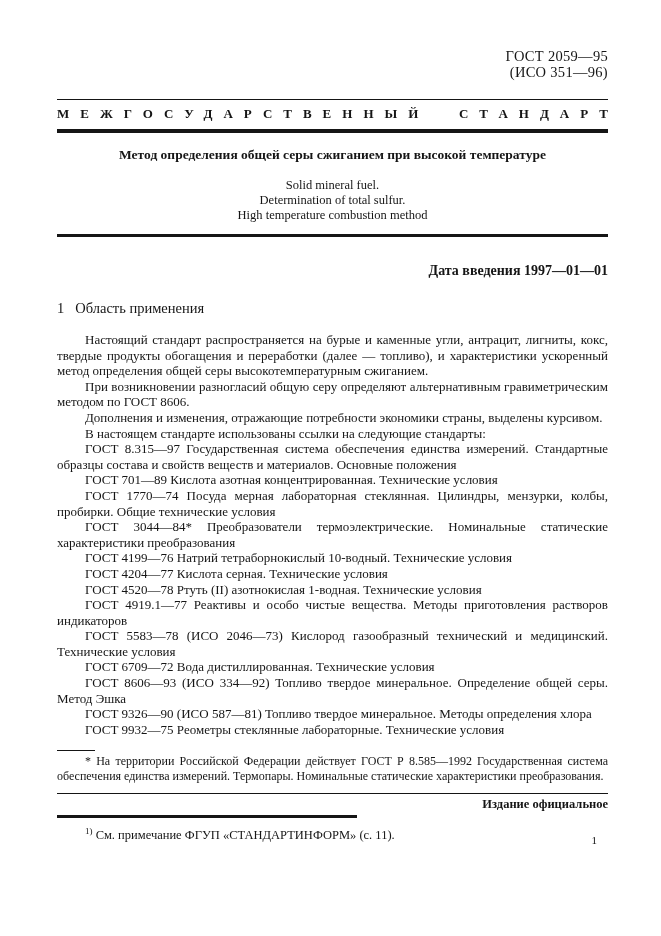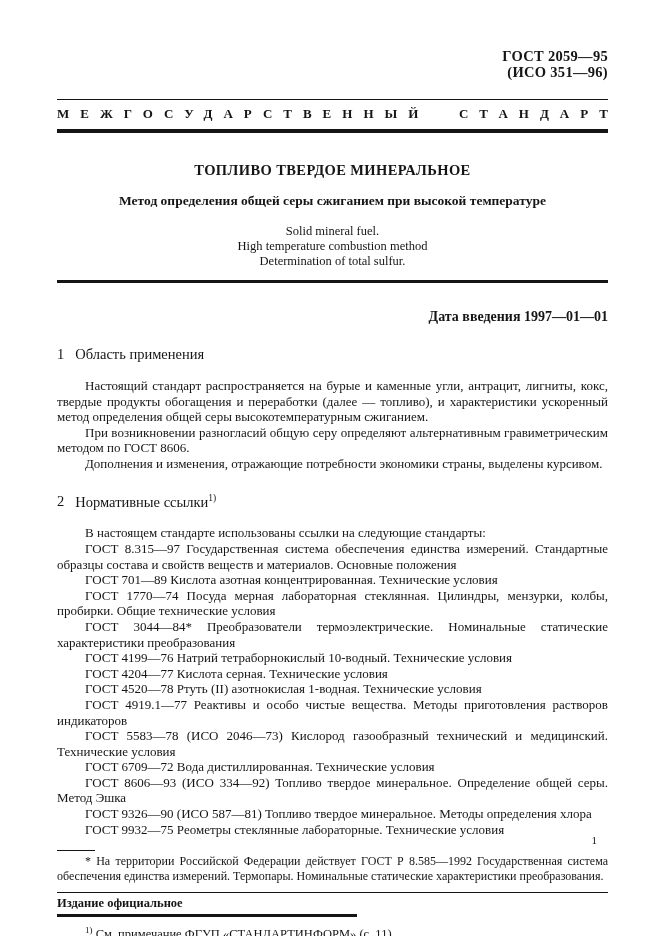--- a/index.html
+++ b/index.html
@@ -14,21 +14,21 @@
   }
   .content {
     position: absolute;
     left: 57px;
     top: 0;
     width: 551px;
   }
   .doc-num {
     padding-top: 48px;
     text-align: right;
-    font-weight: bold;
+    font-weight: normal;
     font-size: 14.5px;
     line-height: 16px;
     letter-spacing: 0.3px;
   }
   .banner {
     margin-top: 19px;
     border-top: 1.5px solid #151515;
     border-bottom: 4px solid #151515;
     padding: 6px 0 7px 0;
   }
@@ -91,20 +91,21 @@
     text-indent: 28px;
   }
   .edition-rule-top {
     margin-top: 9px;
     border-top: 1.3px solid #151515;
   }
   .edition-label {
     padding: 3px 0 3px 0;
     font-weight: bold;
     font-size: 12.5px;
+    text-align: right;
   }
   .edition-rule-bottom {
     width: 300px;
     border-top: 3px solid #151515;
   }
   p.footnote-one {
     margin: 8px 0 0 0;
     font-size: 12.5px;
     text-indent: 28px;
   }
@@ -128,48 +129,44 @@
     </div>
 
     <div class="banner">
       <div class="banner-text">
         <span>МЕЖГОСУДАРСТВЕННЫЙ</span>
         <span>СТАНДАРТ</span>
       </div>
     </div>
 
     <div class="title-block">
-      <div class="doc-title">ТОПЛИВО ТВЕРДОЕ МИНЕРАЛЬНОЕ</div>
       <div class="doc-subtitle">Метод определения общей серы сжиганием при высокой температуре</div>
       <div class="english">
 
       <div>Solid mineral fuel.</div>
+          <div>Determination of total sulfur.</div>
           <div>High temperature combustion method</div>
-          <div>Determination of total sulfur.</div>
         </div>
     </div>
 
     <div class="thick-rule"></div>
 
     <div class="intro-date">Дата введения 1997—01—01</div>
 
     <div class="sec-heading">
       <span class="sec-num">1</span><span>Область применения</span>
     </div>
 
     <div>
 
     <p class="body-p">Настоящий стандарт распространяется на бурые и каменные угли, антрацит, лигниты, кокс, твердые продукты обогащения и переработки (далее — топливо), и характеристики ускоренный метод определения общей серы высокотемпературным сжиганием.</p>
         <p class="body-p">При возникновении разногласий общую серу определяют альтернативным гравиметрическим методом по ГОСТ 8606.</p>
         <p class="body-p">Дополнения и изменения, отражающие потребности экономики страны, выделены курсивом.</p>
       </div>
 
-    <div class="sec-heading">
-      <span class="sec-num">2</span><span>Нормативные ссылки</span><sup>1)</sup>
-    </div>
 
     <p class="body-p">В настоящем стандарте использованы ссылки на следующие стандарты:</p>
 
     <div>
 
     <p class="ref-item">ГОСТ 8.315—97 Государственная система обеспечения единства измерений. Стандартные образцы состава и свойств веществ и материалов. Основные положения</p>
         <p class="ref-item">ГОСТ 701—89 Кислота азотная концентрированная. Технические условия</p>
         <p class="ref-item">ГОСТ 1770—74 Посуда мерная лабораторная стеклянная. Цилиндры, мензурки, колбы, пробирки. Общие технические условия</p>
         <p class="ref-item">ГОСТ 3044—84* Преобразователи термоэлектрические. Номинальные статические характеристики преобразования</p>
         <p class="ref-item">ГОСТ 4199—76 Натрий тетраборнокислый 10-водный. Технические условия</p>

